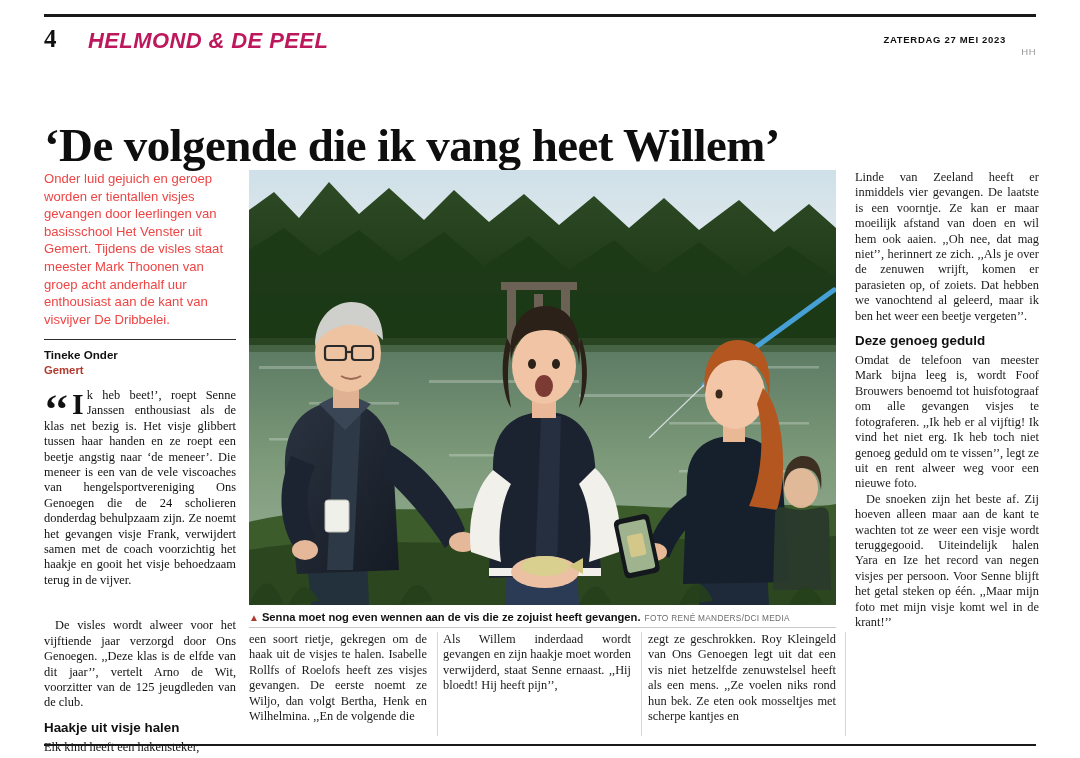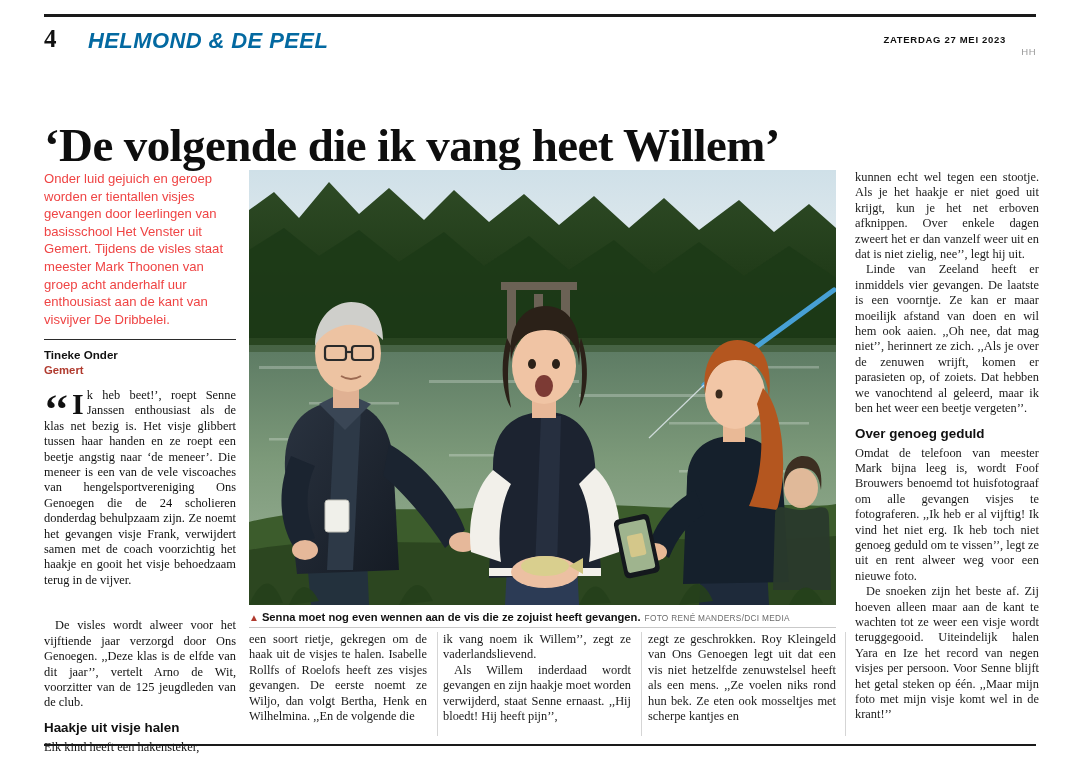--- a/index.html
+++ b/index.html
@@ -49,21 +49,21 @@
   }
   .section-title {
     position: absolute;
     left: 44px;
     top: 14px;
     font-family: "Liberation Sans", sans-serif;
     font-weight: bold;
     font-style: italic;
     font-size: 22px;
     letter-spacing: 0.4px;
-    color: #0369a1;
+    color: #be185d;
     white-space: nowrap;
   }
   .masthead-date {
     position: absolute;
     right: 30px;
     top: 20px;
     font-family: "Liberation Sans", sans-serif;
     font-weight: bold;
     font-size: 9.5px;
     letter-spacing: 0.7px;
@@ -455,30 +455,28 @@
 
   <div class="vrule" style="left:437px;"></div>
   <div class="vrule" style="left:641px;"></div>
   <div class="vrule" style="left:845px;"></div>
 
   <div class="col" id="col2">
     <p>een soort rietje, gekregen om de haak uit de visjes te halen. Isabelle Rollfs of Roelofs heeft zes visjes gevangen. De eerste noemt ze Wiljo, dan volgt Bertha, Henk en Wilhelmina. ,,En de volgende die</p>
   </div>
 
   <div class="col" id="col3">
-    <p>ik vang noem ik Willem’’, zegt ze vaderlandslievend.</p>
     <p>Als Willem inderdaad wordt gevangen en zijn haakje moet worden verwijderd, staat Senne ernaast. ,,Hij bloedt! Hij heeft pijn’’,</p>
   </div>
 
   <div class="col" id="col4">
     <p>zegt ze geschrokken. Roy Kleingeld van Ons Genoegen legt uit dat een vis niet hetzelfde zenuwstelsel heeft als een mens. ,,Ze voelen niks rond hun bek. Ze eten ook mosseltjes met scherpe kantjes en</p>
   </div>
 
   <div class="col" id="col5">
-    <p>kunnen echt wel tegen een stootje. Als je het haakje er niet goed uit krijgt, kun je het net erboven afknippen. Over enkele dagen zweert het er dan vanzelf weer uit en dat is niet zielig, nee’’, legt hij uit.</p>
     <p>Linde van Zeeland heeft er inmiddels vier gevangen. De laatste is een voorntje. Ze kan er maar moeilijk afstand van doen en wil hem ook aaien. ,,Oh nee, dat mag niet’’, herinnert ze zich. ,,Als je over de zenuwen wrijft, komen er parasieten op, of zoiets. Dat hebben we vanochtend al geleerd, maar ik ben het weer een beetje vergeten’’.</p>
-    <div class="subhead">Over genoeg geduld</div>
+    <div class="subhead">Deze genoeg geduld</div>
     <p>Omdat de telefoon van meester Mark bijna leeg is, wordt Foof Brouwers benoemd tot huisfotograaf om alle gevangen visjes te fotograferen. ,,Ik heb er al vijftig! Ik vind het niet erg. Ik heb toch niet genoeg geduld om te vissen’’, legt ze uit en rent alweer weg voor een nieuwe foto.</p>
     <p>De snoeken zijn het beste af. Zij hoeven alleen maar aan de kant te wachten tot ze weer een visje wordt teruggegooid. Uiteindelijk halen Yara en Ize het record van negen visjes per persoon. Voor Senne blijft het getal steken op één. ,,Maar mijn foto met mijn visje komt wel in de krant!’’</p>
   </div>
 
   <div class="rule-bottom"></div>
 </div>
 
 </body></html>

